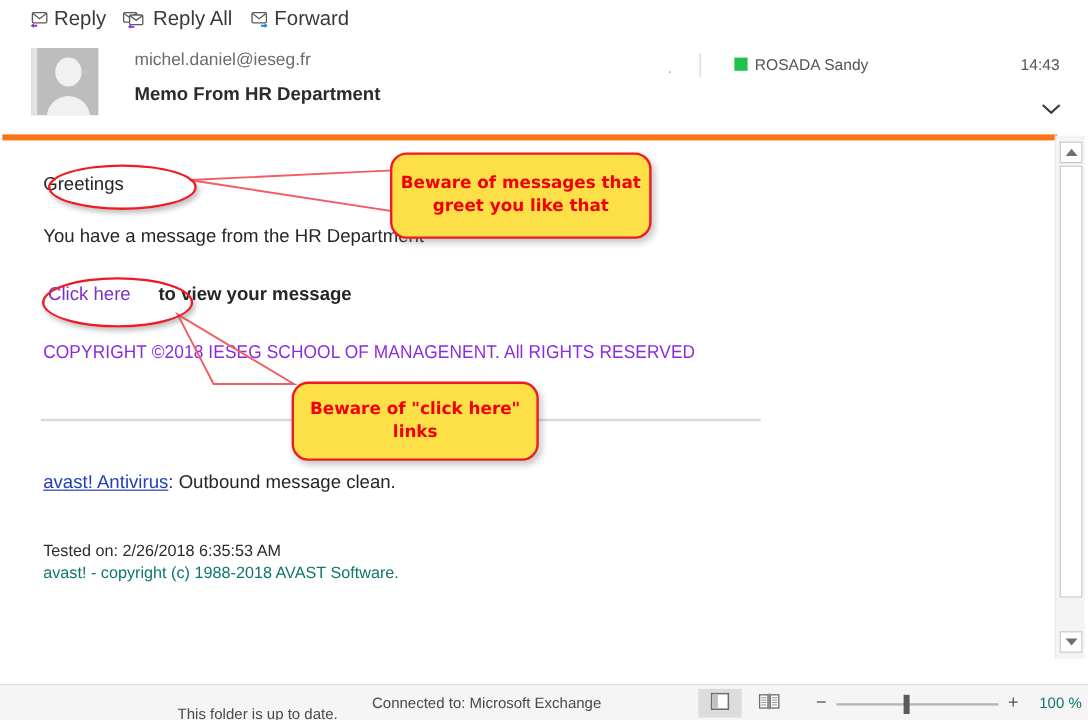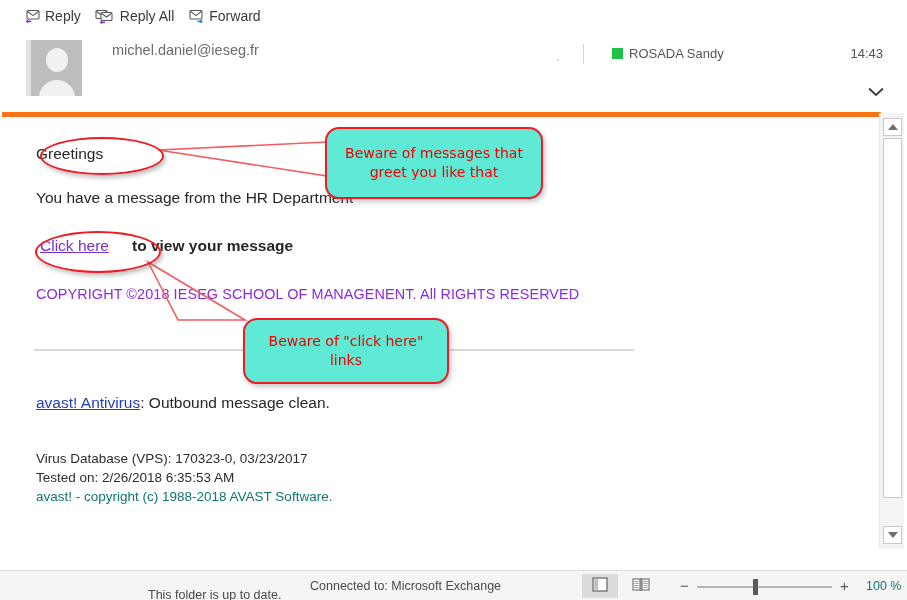--- a/index.html
+++ b/index.html
@@ -23,21 +23,21 @@
     display: flex;
     align-items: center;
     padding-left: 24px;
     box-sizing: border-box;
   }
   .reply-btn {
     display: flex;
     align-items: center;
     gap: 4px;
     margin-right: 14px;
-    font-size: 14px;
+    font-size: 17px;
     color: #3a3a3a;
     cursor: pointer;
     white-space: nowrap;
   }
   .reply-btn svg { display: block; }
 
   
   #message-header {
     position: absolute;
     left: 0; top: 32px;
@@ -143,21 +143,20 @@
     white-space: nowrap;
   }
   #greetings     { left: 34px; top: 28px; }
   #msg-from-line { left: 34px; top: 72px; }
   #click-line    { left: 130px; top: 120px; font-weight: bold; }
   #click-here-link {
     position: absolute;
     left: 38px; top: 120px;
     font-size: 15.5px;
     color: #7c31c4;
-    text-decoration: underline;
     cursor: pointer;
     white-space: nowrap;
   }
   #copyright {
     position: absolute;
     left: 34px; top: 168px;
     font-size: 15.5px;
     color: #8a2be2;
     white-space: nowrap;
     transform: scaleX(0.93);
@@ -205,25 +204,25 @@
     border-radius: 50%;
     box-shadow: 2px 3px 4px rgba(120,120,120,0.45);
   }
   #ellipse-greetings { left: 40px; top: 137px; width: 120px; height: 34px; }
   #ellipse-clickhere { left: 35px; top: 231px; width: 122px; height: 38px; }
 
   .callout {
     position: absolute;
     border: 2.5px solid #ee1b24;
     border-radius: 14px;
-    background: #5eead4;
+    background: #fde047;
     box-shadow: 2px 3px 5px rgba(120,120,120,0.4);
     color: #f00000;
     font-family: "DejaVu Sans", sans-serif;
-    font-weight: normal;
+    font-weight: bold;
     font-size: 14px;
     line-height: 19px;
     text-align: center;
     display: flex;
     align-items: center;
     justify-content: center;
     padding: 2px 6px;
     box-sizing: border-box;
   }
   #callout-greetings { left: 325px; top: 127px; width: 218px; height: 72px; }
@@ -358,20 +357,21 @@
     <span>Forward</span>
   </div>
 </div>
 
 <div id="message-header">
   <div id="avatar">
     <div class="head"></div>
     <div class="body"></div>
   </div>
   <div id="sender-email">michel.daniel@ieseg.fr</div>
+  <div id="subject-line">Memo From HR Department</div>
   <div id="header-dot">·</div>
   <div id="header-divider"></div>
   <div id="recipient">
     <span class="presence"></span>
     <span>ROSADA Sandy</span>
   </div>
   <div id="msg-time">14:43</div>
   <div id="expand-chevron">
     <svg width="18" height="12" viewBox="0 0 18 12">
       <path d="M2 2.5 L9 9 L16 2.5" fill="none" stroke="#3a3a3a" stroke-width="1.8"></path>
@@ -384,21 +384,20 @@
     <div class="mail-text" id="greetings">Greetings</div>
     <div class="mail-text" id="msg-from-line">You have a message from the HR Department</div>
     <div id="click-here-link">Click here</div>
     <div class="mail-text" id="click-line">to view your message</div>
     <div id="copyright">COPYRIGHT ©2018 IESEG SCHOOL OF MANAGENENT. All RIGHTS RESERVED</div>
     <div id="hr-rule"></div>
     <div id="avast-line">
       <span id="avast-link">avast! Antivirus</span><span>: Outbound message clean.</span>
     </div>
     <div id="vps-block">
-      <div>Virus Database (VPS): 170323-0, 03/23/2017</div>
       <div>Tested on: 2/26/2018 6:35:53 AM</div>
       <div class="dim">avast! - copyright (c) 1988-2018 AVAST Software.</div>
     </div>
   </div>
 </div>
 
 <div class="annot-layer">
   <svg width="907" height="600" style="position:absolute;left:0;top:0;">
 
     <path d="M158 150 L327 142 L327 176 Z" fill="#ffffff" fill-opacity="0.0" stroke="#f25c63" stroke-width="1.6"></path>

